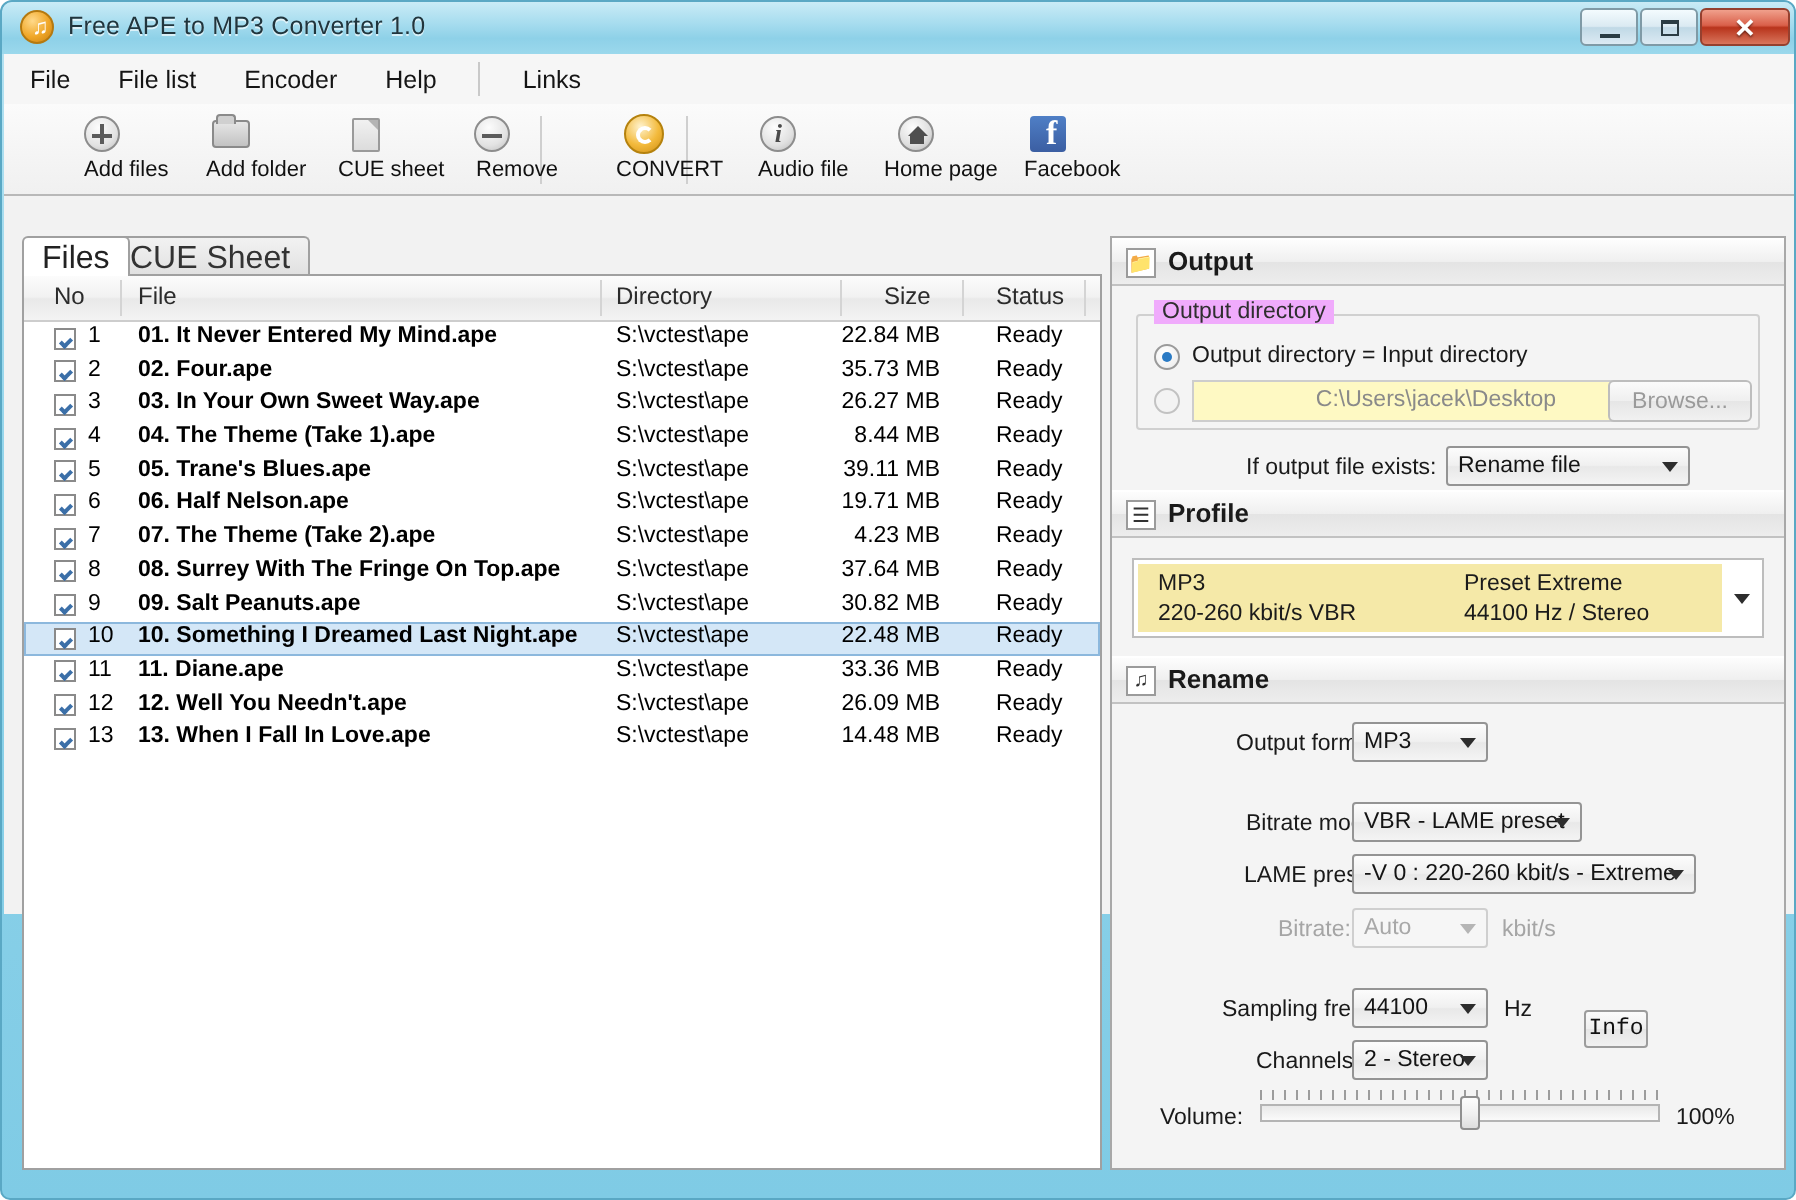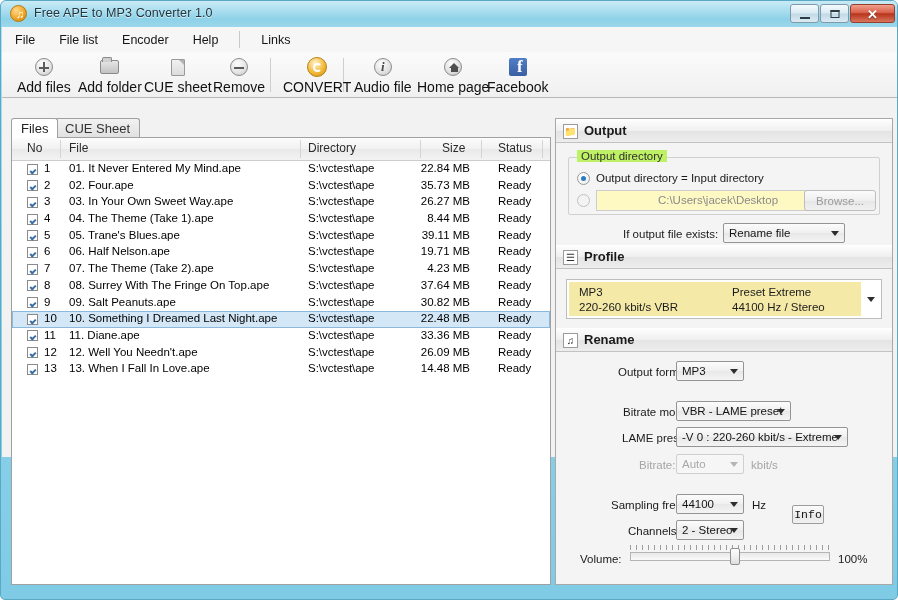--- a/index.html
+++ b/index.html
@@ -91,21 +91,21 @@
     position: absolute; left: 0; top: 25px; width: 896px; height: 45px;
     background: linear-gradient(180deg,#fbfbfb 0%, #f0f0f0 100%);
     border-bottom: 1px solid #b8b8b8;
   }
   .tbtn {
     position: absolute; top: 2px; height: 41px;
     display: flex; flex-direction: column; align-items: center; justify-content: flex-start;
     cursor: default;
   }
   .tbtn .ico { height: 22px; display: flex; align-items: center; justify-content: center; margin-top: 2px;}
-  .tbtn .lbl { font-size: 14px; color: #111; margin-top: 1px; white-space: nowrap; }
+  .tbtn .lbl { font-size: 11px; color: #111; margin-top: 1px; white-space: nowrap; margin-left: 25px; }
   .tb-sep { position: absolute; top: 6px; width: 1px; height: 34px; background: #cfcfcf; }
 
   .ic-circle {
     width: 18px; height: 18px; border-radius: 50%;
     background: radial-gradient(circle at 40% 30%, #fcfcfc 0%, #e3e3e3 60%, #bfbfbf 100%);
     border: 1px solid #8d8d8d; box-sizing: border-box; position: relative;
   }
   .ic-circle .plus-h { position:absolute; left:3px; top:7.5px; width:10px; height:2px; background:#5b5b5b; }
   .ic-circle .plus-v { position:absolute; left:7.5px; top:3px; width:2px; height:10px; background:#5b5b5b; }
   .ic-circle .minus-h { position:absolute; left:3px; top:7.5px; width:10px; height:2px; background:#5b5b5b; }
@@ -163,21 +163,21 @@
   .ic-fb::after {
     content:'f'; position:absolute; right:4px; top:-1px;
     color:#fff; font-family:"Liberation Serif", serif; font-weight:bold; font-size:17px;
   }
 
   
   .leftpanel { position: absolute; left: 9px; top: 91px; width: 540px; height: 467px; }
   .tabstrip { position: absolute; left:0; top:0; height: 20px; width: 540px; }
   .tab {
     position: absolute; top: 0; height: 20px; box-sizing: border-box;
-    font-size: 13px; color: #222; padding: 2px 9px 0 9px;
+    font-size: 16px; color: #222; padding: 2px 9px 0 9px;
     border: 1px solid #a0a0a0; border-bottom: none;
     border-radius: 3px 3px 0 0;
   }
   .tab.active { background: #ffffff; border-color: #a0a0a0; z-index: 3; }
   .tab.inactive { background: linear-gradient(180deg,#f2f2f2 0%, #e0e0e0 100%); color:#333; }
   .tabline { position:absolute; left:0; top:19px; width:540px; height:1px; background:#a0a0a0; }
 
   .listbox {
     position: absolute; left: 0; top: 19px; width: 540px; height: 448px;
     background: #fff; border: 1px solid #a0a0a0; box-sizing: border-box;
@@ -189,21 +189,21 @@
   }
   .lhead .hc {
     position: absolute; top: 3px; font-size: 12px; color: #2b2b2b; white-space: nowrap;
   }
   .lhead .hdiv { position: absolute; top: 2px; width: 1px; height: 18px; background: #d4d4d4; }
 
   .row { position: relative; height: 16.7px; width: 100%; }
   .row.sel { background: #d4e7f7; outline: 1px solid #8cb8dd; outline-offset: -1px; }
   .cell { position: absolute; top: 1px; font-size: 11.5px; color: #000; white-space: nowrap; }
   .c-no { left: 32px; }
-  .c-file { left: 57px; font-weight: normal; }
+  .c-file { left: 57px; font-weight: bold; }
   .c-dir { left: 296px; }
   .c-size { right: 80px; text-align: right; margin-left: 25px; }
   .c-status { left: 486px; }
   .cb {
     position: absolute; left: 15px; top: 2.5px; width: 11px; height: 11px;
     border: 1px solid #8a8a8a; background: #fff; box-sizing: border-box;
   }
   .cb::after {
     content:''; position:absolute; left:2px; top:4px; width:4px; height:2px;
     border-left:2px solid #3b6fa8; border-bottom:2px solid #3b6fa8;
@@ -233,21 +233,21 @@
     font-size: 13px; font-weight: bold; color: #1a1a1a;
   }
 
   .sect-body { position: relative; background: #f4f4f4; }
 
   .groupbox {
     position: absolute; box-sizing: border-box;
     border: 1px solid #d0d0d0; border-radius: 2px;
   }
   .groupbox .gtitle {
-    position: absolute; left: 8px; top: -8px; background: #bef264;
+    position: absolute; left: 8px; top: -8px; background: #f0abfc;
     padding: 0 4px; font-size: 11.5px; color: #2f2f2f;
   }
 
   .radio {
     position: absolute; width: 13px; height: 13px; border-radius: 50%;
     border: 1px solid #9a9a9a; box-sizing: border-box;
     background: radial-gradient(circle at 40% 35%, #ffffff 0%, #ebebeb 100%);
   }
   .radio.on::after {
     content:''; position: absolute; left: 3px; top: 3px; width: 5px; height: 5px;

